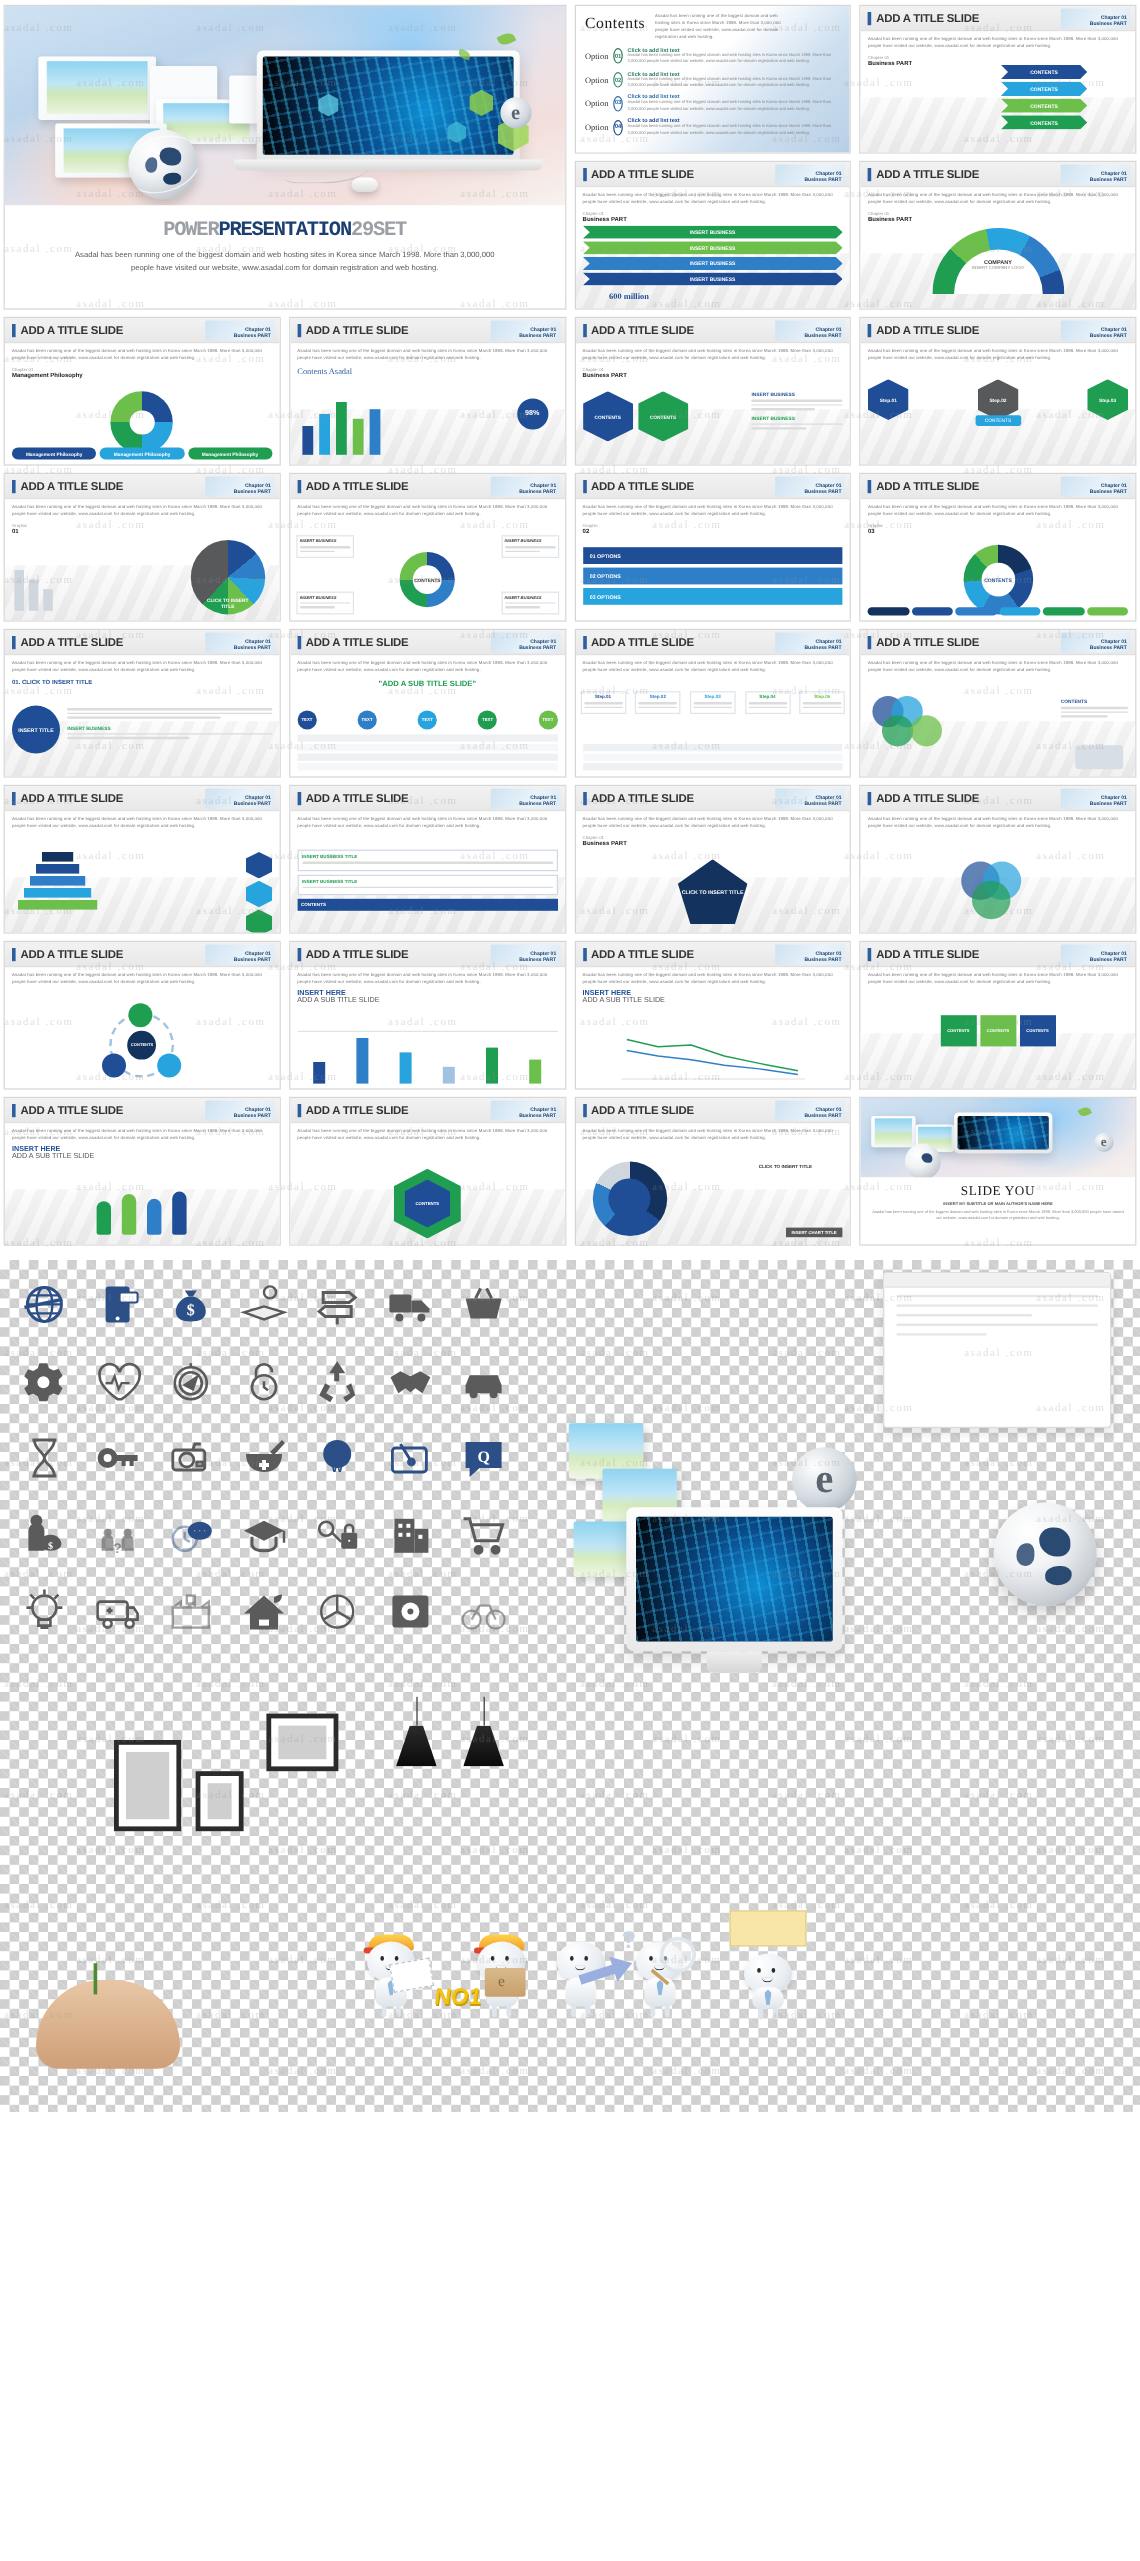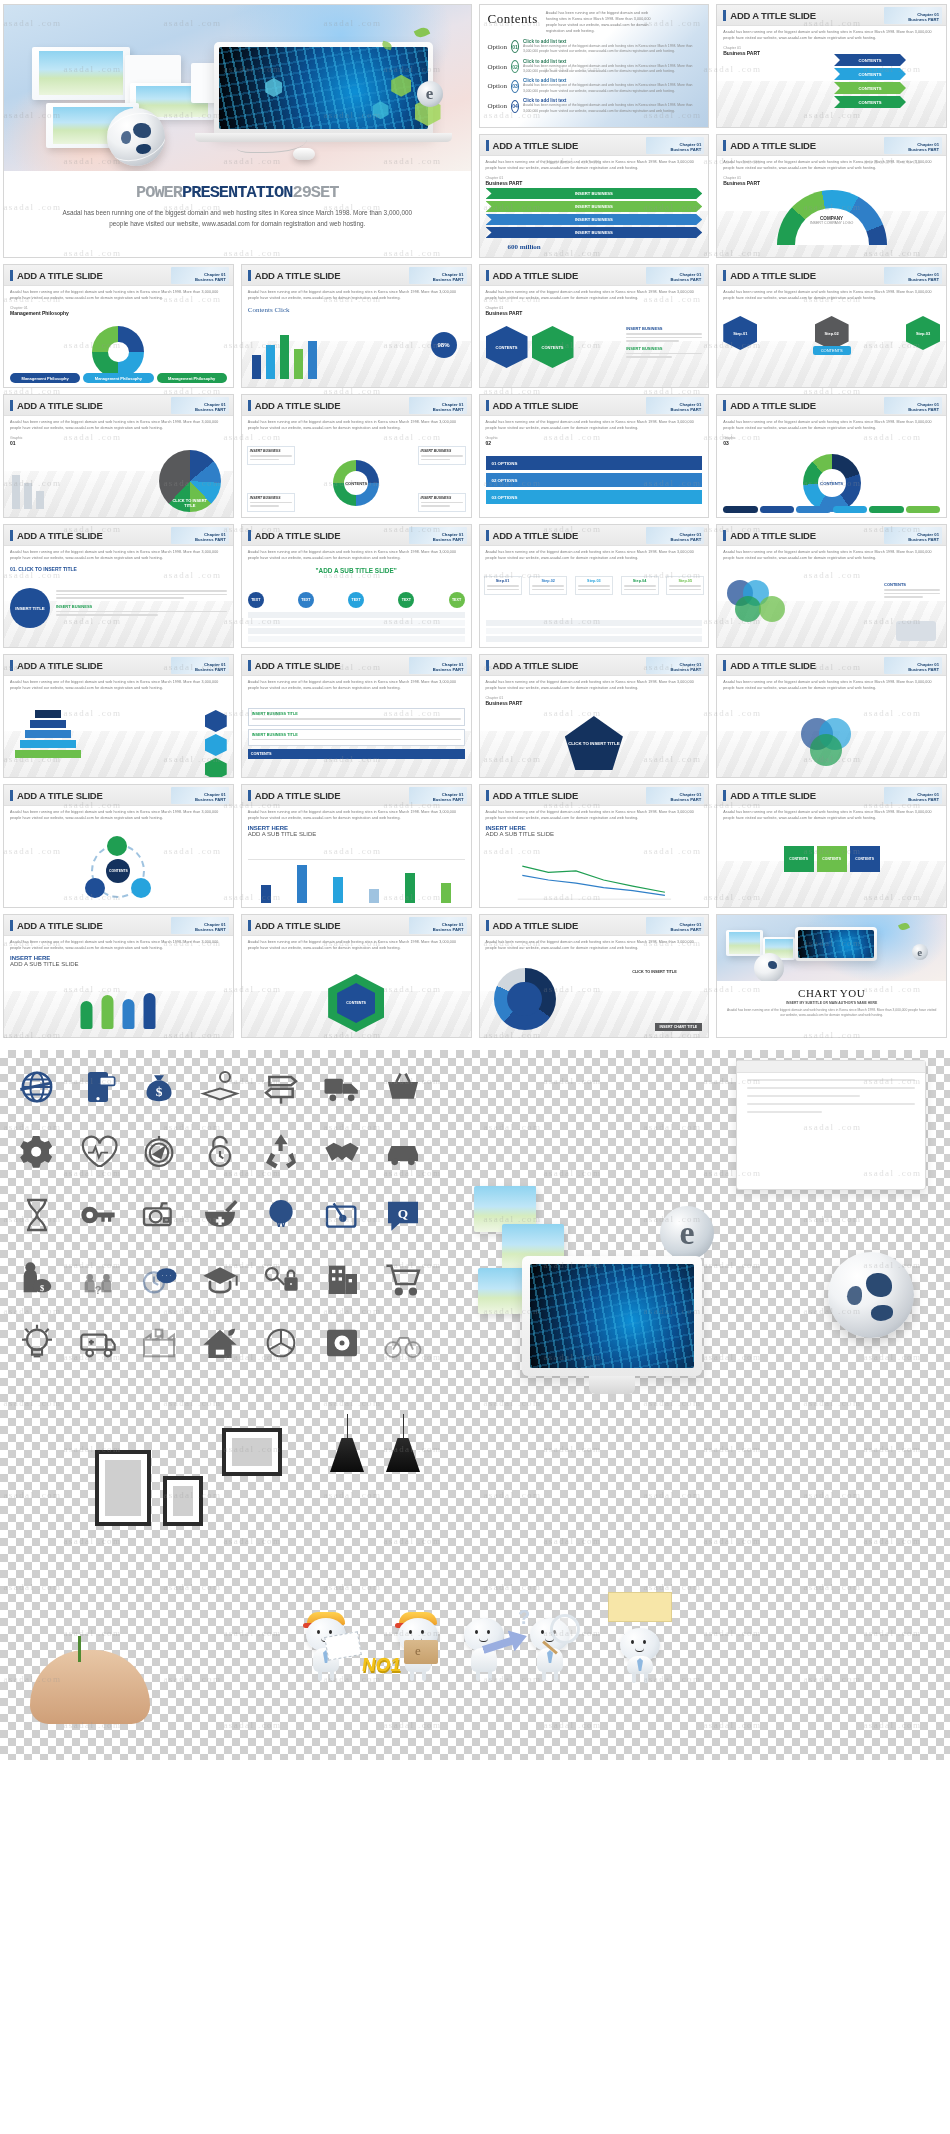--- a/index.html
+++ b/index.html
@@ -574,21 +574,21 @@
   <div class="slide sm">
     <div class="s-head">
         <span class="bar"></span>
       <span class="s-title">ADD A TITLE SLIDE</span>
       <span class="s-chip">
           <i><span>Chapter 01</span><br><span>Business PART</span></i>
         </span>
     </div>
     <div class="s-body">
       <div class="s-lede">Asadal has been running one of the biggest domain and web hosting sites in Korea since March 1998. More than 3,000,000 people have visited our website, www.asadal.com for domain registration and web hosting.</div>
-      <div style="margin-top:4px;font-size:7px;color:#2f5f9e;font-family:'Liberation Serif',serif;">Contents Click</div>
+      <div style="margin-top:4px;font-size:7px;color:#2f5f9e;font-family:'Liberation Serif',serif;">Contents Asadal</div>
       <div class="s-stage"></div>
       <div style="position:absolute;left:10px;bottom:8px;display:flex;align-items:flex-end;gap:5px;height:52px;">
         <div style="width:9px;height:24px;background:#1f4e96;"></div>
         <div style="width:9px;height:34px;background:#27a3dd;"></div>
         <div style="width:9px;height:44px;background:#1f9e52;"></div>
         <div style="width:9px;height:30px;background:#6cbf4b;"></div>
         <div style="width:9px;height:38px;background:#2f7fc8;"></div>
       </div>
       <div style="position:absolute;right:14px;top:46px;width:26px;height:26px;border-radius:50%;background:#1f4e96;color:#fff;font-size:6px;font-weight:bold;display:flex;align-items:center;justify-content:center;">98%</div>
     </div>
@@ -1132,21 +1132,21 @@
       <div style="position:absolute;left:16%;top:58%;width:30px;height:30px;border-radius:50%;
         background:radial-gradient(circle at 34% 30%, #ffffff 0%, #f0f2f4 38%, #c9ced4 72%, #9aa3ad 100%);overflow:hidden;">
         <div style="position:absolute;left:46%;top:26%;width:30%;height:26%;background:#2b4a72;border-radius:45% 55% 40% 60%;"></div>
       </div>
       <div style="position:absolute;right:8%;top:44%;width:16px;height:16px;border-radius:50%;
         background:radial-gradient(circle at 35% 30%,#fff,#cfd6dd 60%,#9aa3ab);color:#5b6570;font-size:11px;font-weight:bold;
         display:flex;align-items:center;justify-content:center;font-family:'Liberation Serif',serif;">e</div>
       <div class="leaf" style="right:16%;top:12%;width:10px;height:7px;transform:rotate(-25deg);"></div>
     </div>
     <div style="padding:6px 8px;text-align:center;">
-      <div style="font-family:'Liberation Serif',serif;font-size:11px;letter-spacing:.5px;color:#1b1b1b;">CHART YOU</div>
+      <div style="font-family:'Liberation Serif',serif;font-size:11px;letter-spacing:.5px;color:#1b1b1b;">SLIDE YOU</div>
       <div style="font-size:3.4px;font-weight:bold;color:#555;margin-top:2px;">INSERT MY SUBTITLE OR MAIN AUTHOR'S NAME HERE</div>
       <div style="font-size:3.3px;color:#8a8a8a;margin-top:3px;line-height:1.6;">Asadal has been running one of the biggest domain and web hosting sites in Korea since March 1998. More than 3,000,000 people have visited our website, www.asadal.com for domain registration and web hosting.</div>
     </div>
   </div>
 
 </div>
 
 <div class="assets">
 
   <div class="icongrid">

